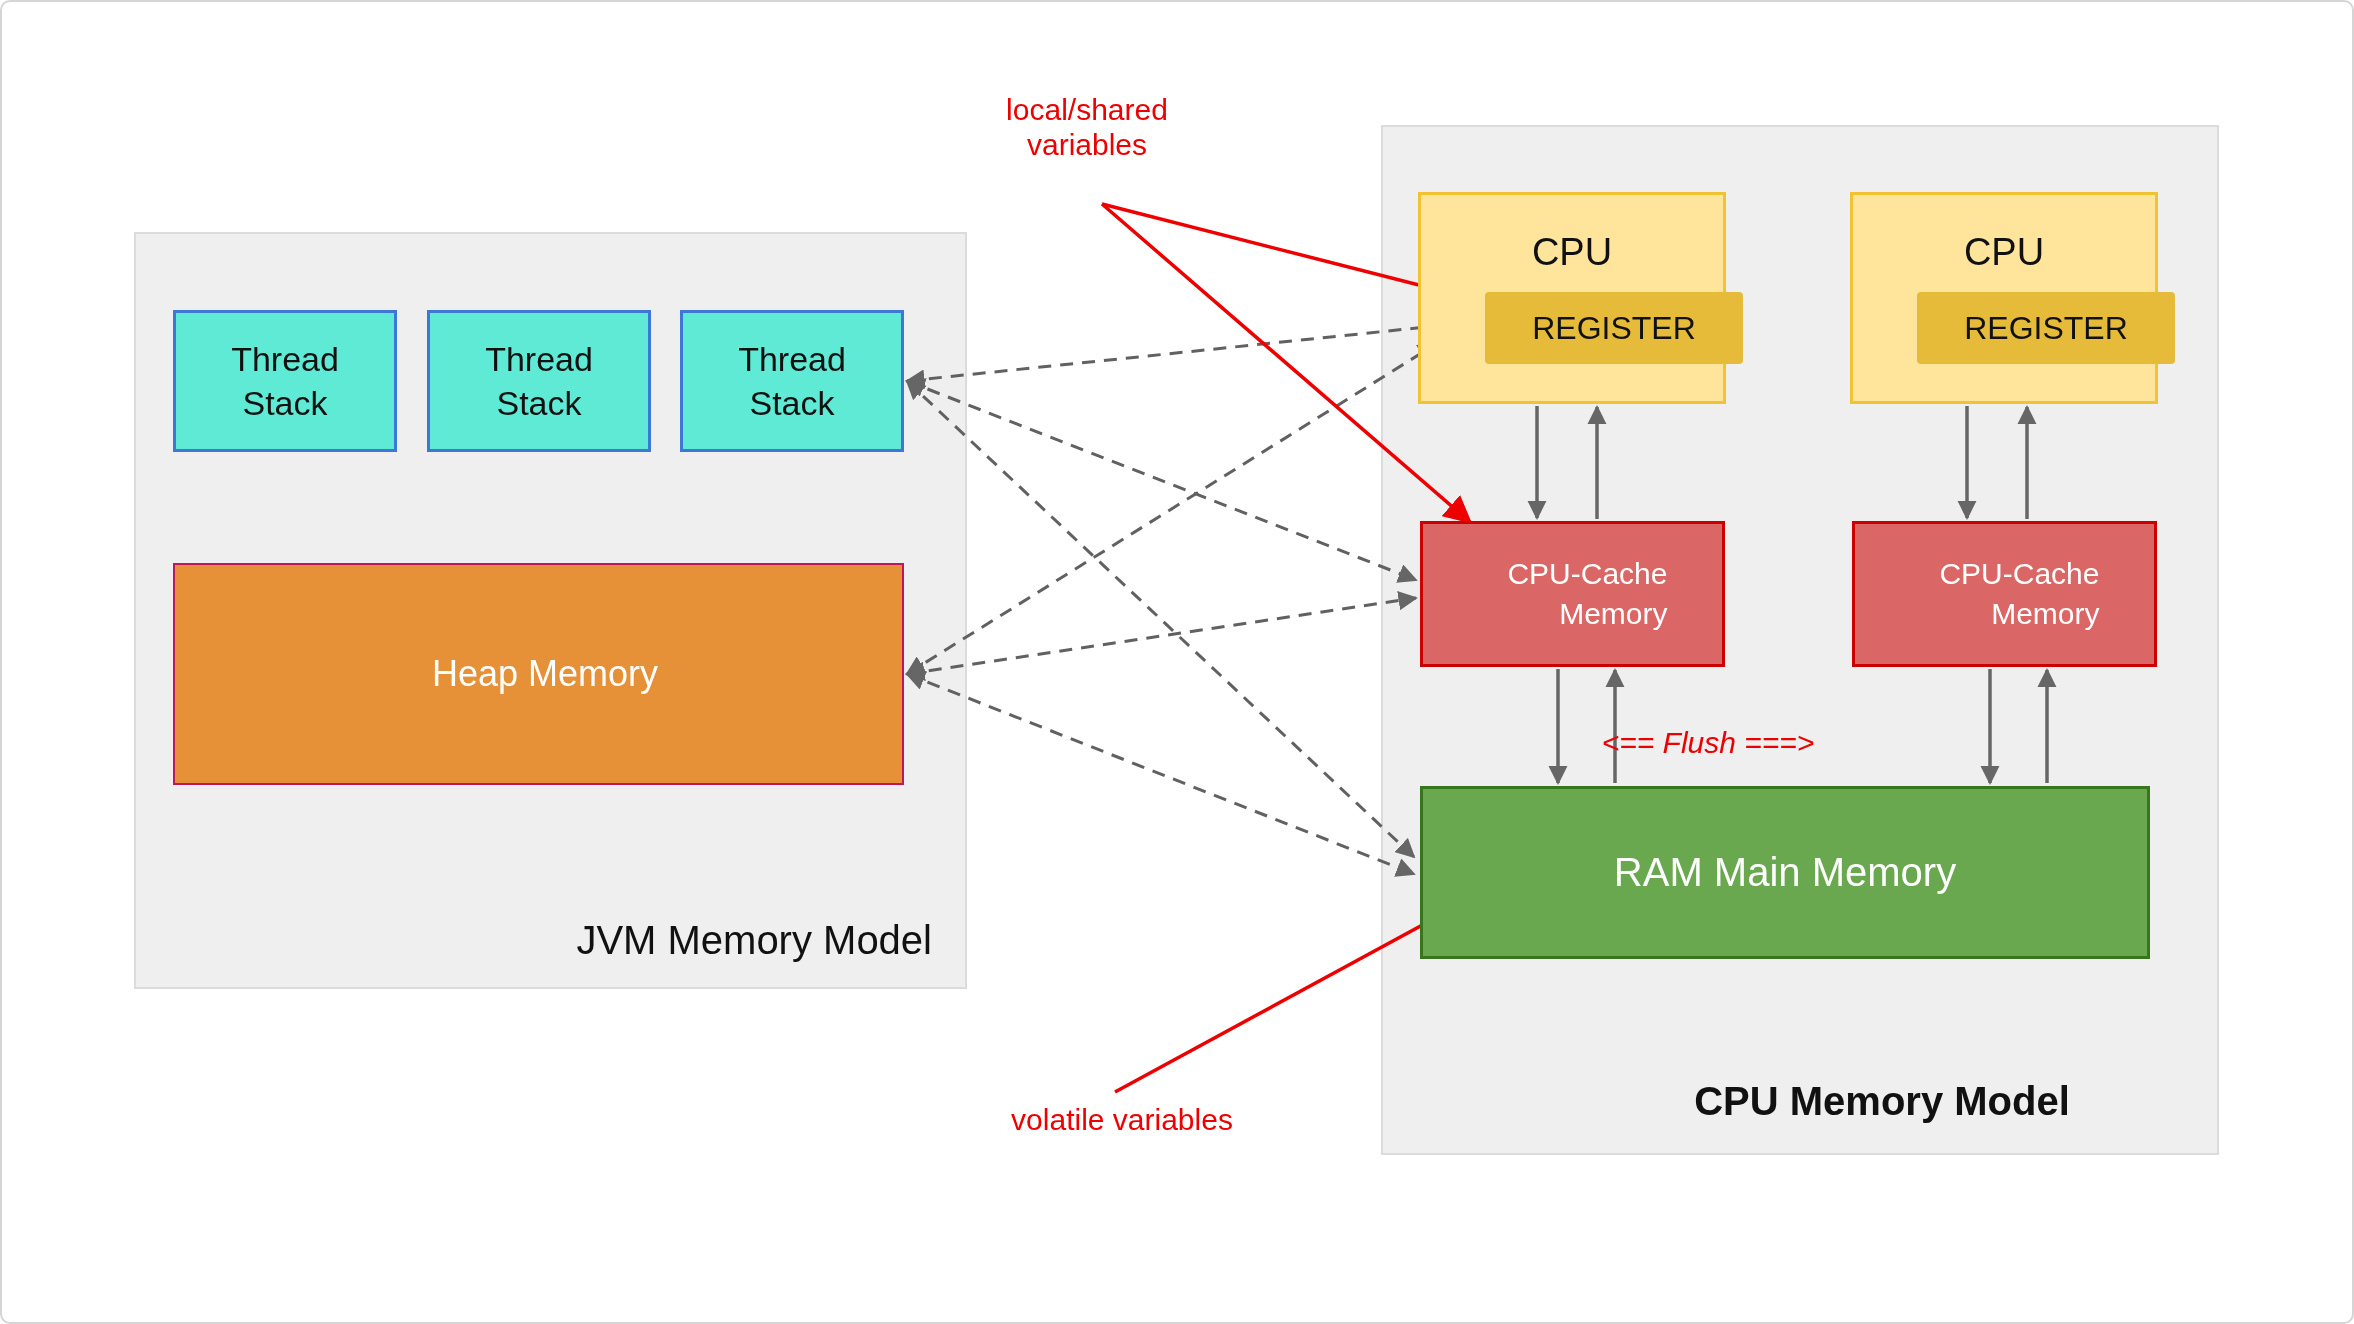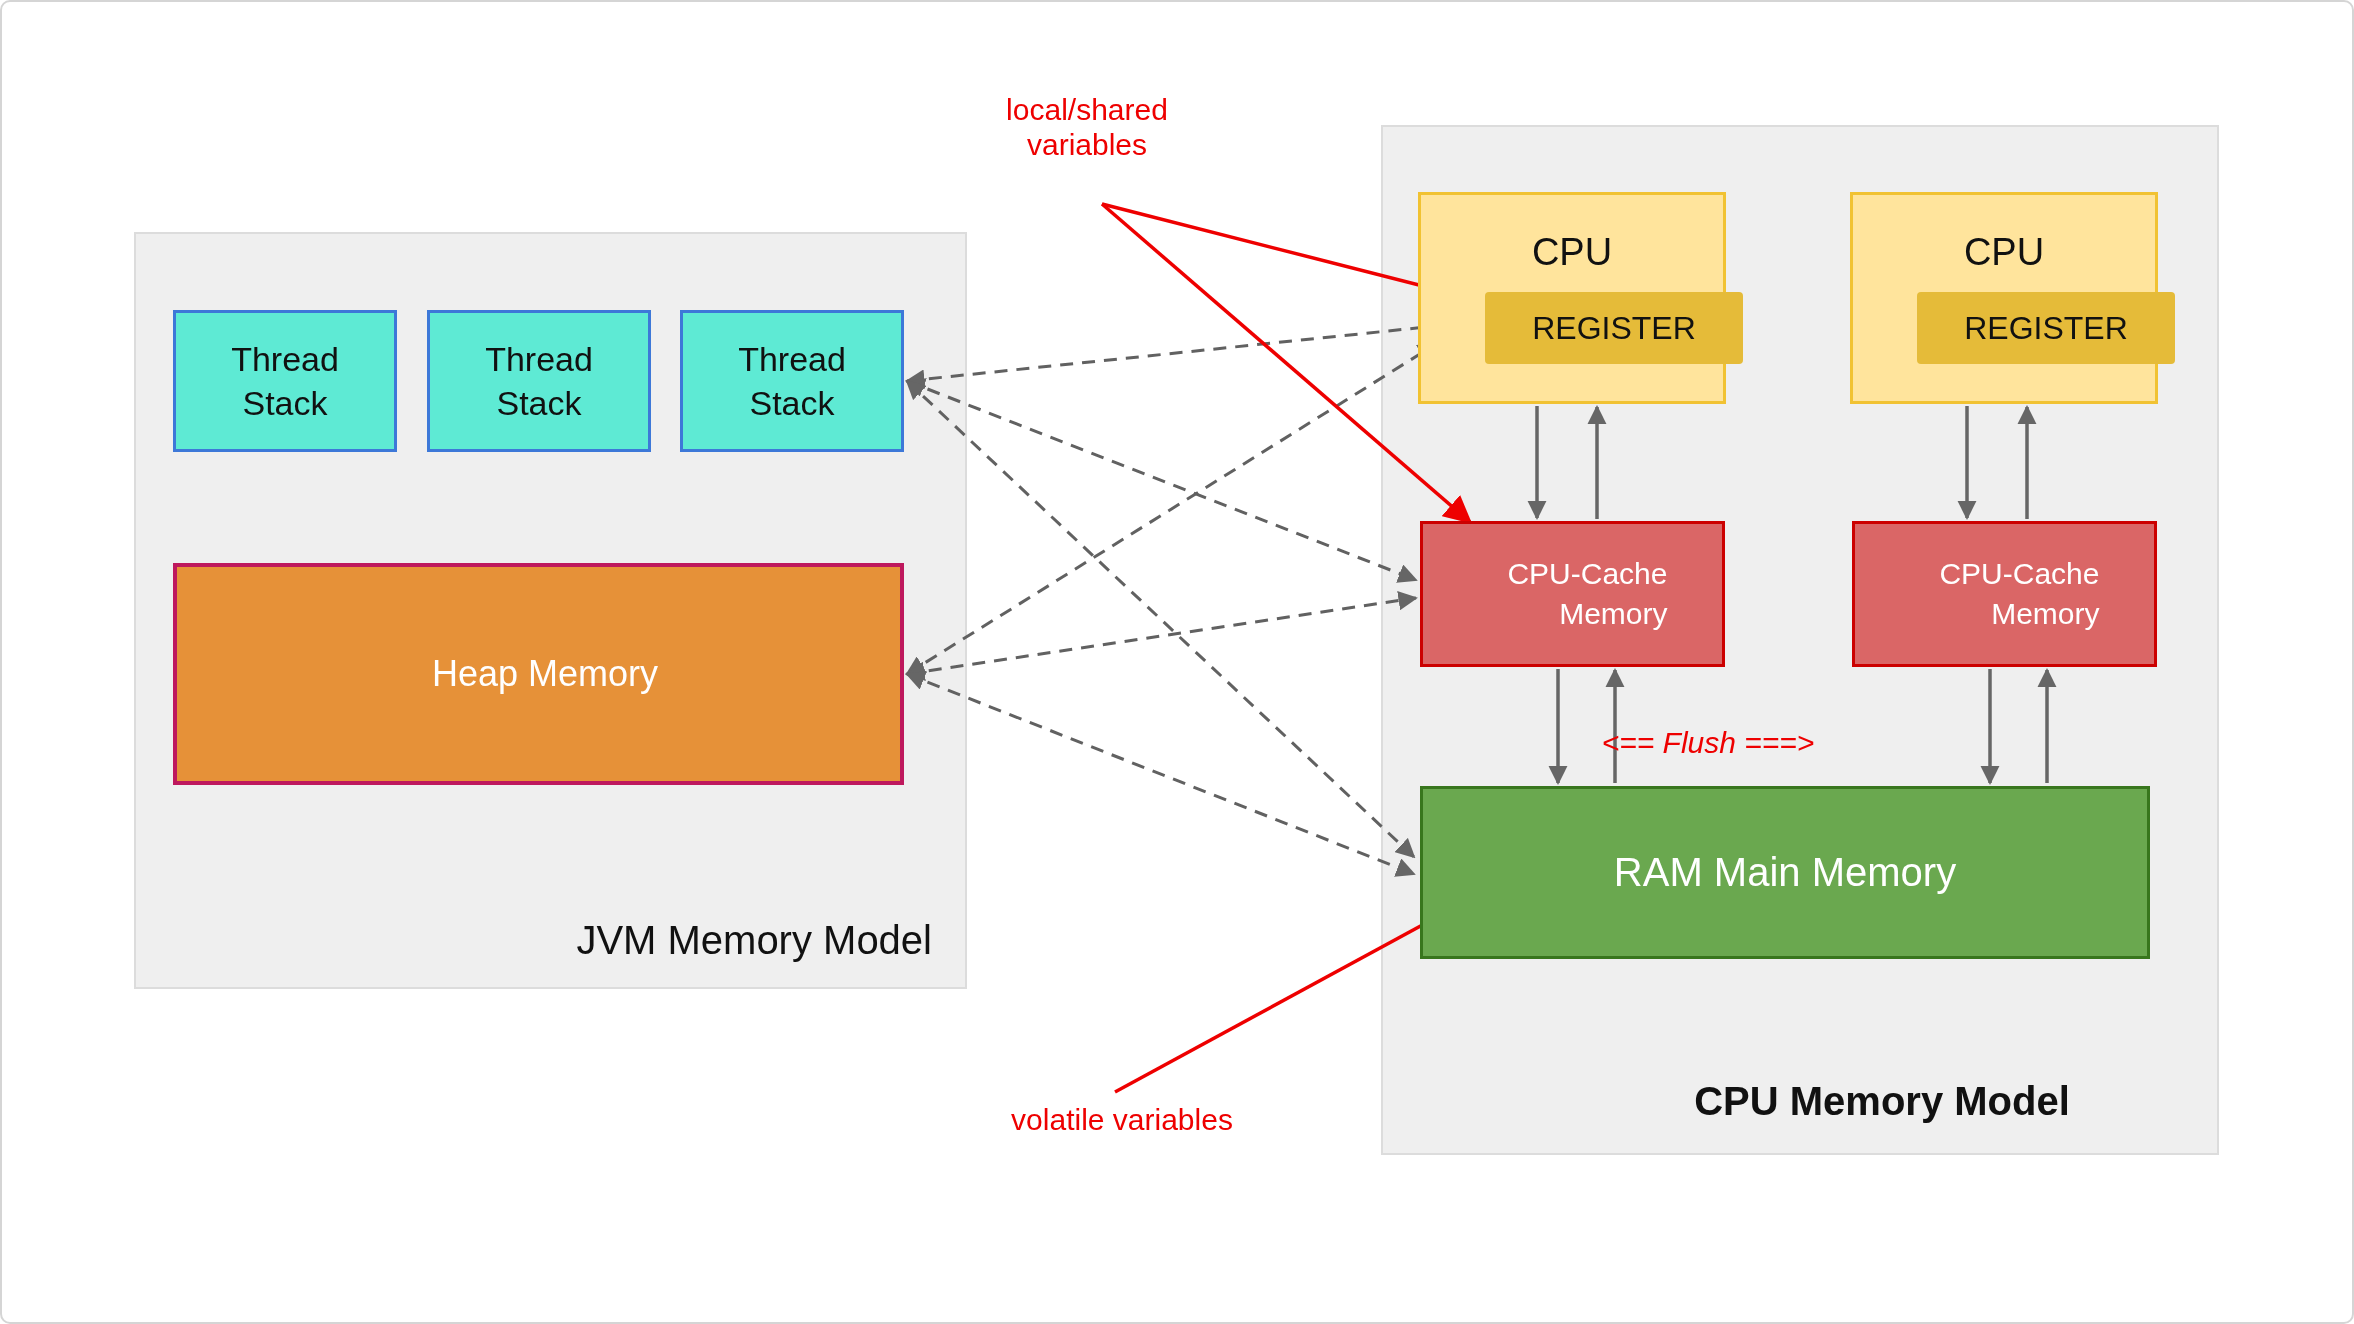--- a/index.html
+++ b/index.html
@@ -12,21 +12,21 @@
   }
   .node{
     position:absolute;box-sizing:border-box;display:flex;align-items:center;justify-content:center;
     text-align:center;
   }
   .ts{
     background:#5eead4;border:3px solid #3d78d8;color:#111;font-size:34px;line-height:1.3;
   }
   .ts .wrap{max-width:150px;}
   .heap{
-    background:#e69138;border:4px solid #be185d;color:#ffffff;font-size:36px;padding-left:13px;
+    background:#e69138;border:2px solid #be185d;color:#ffffff;font-size:36px;padding-left:13px;
   }
   .cpu{
     background:#ffe49c;border:3px solid #f1c232;color:#111;font-size:38px;
     align-items:flex-start;padding-top:36px;
   }
   .register{
     position:absolute;left:23px;top:97px;width:258px;height:72px;background:#e5bb39;
     border-radius:4px;display:flex;align-items:center;justify-content:center;
     color:#111;font-size:32px;margin-left:41px;
   }

